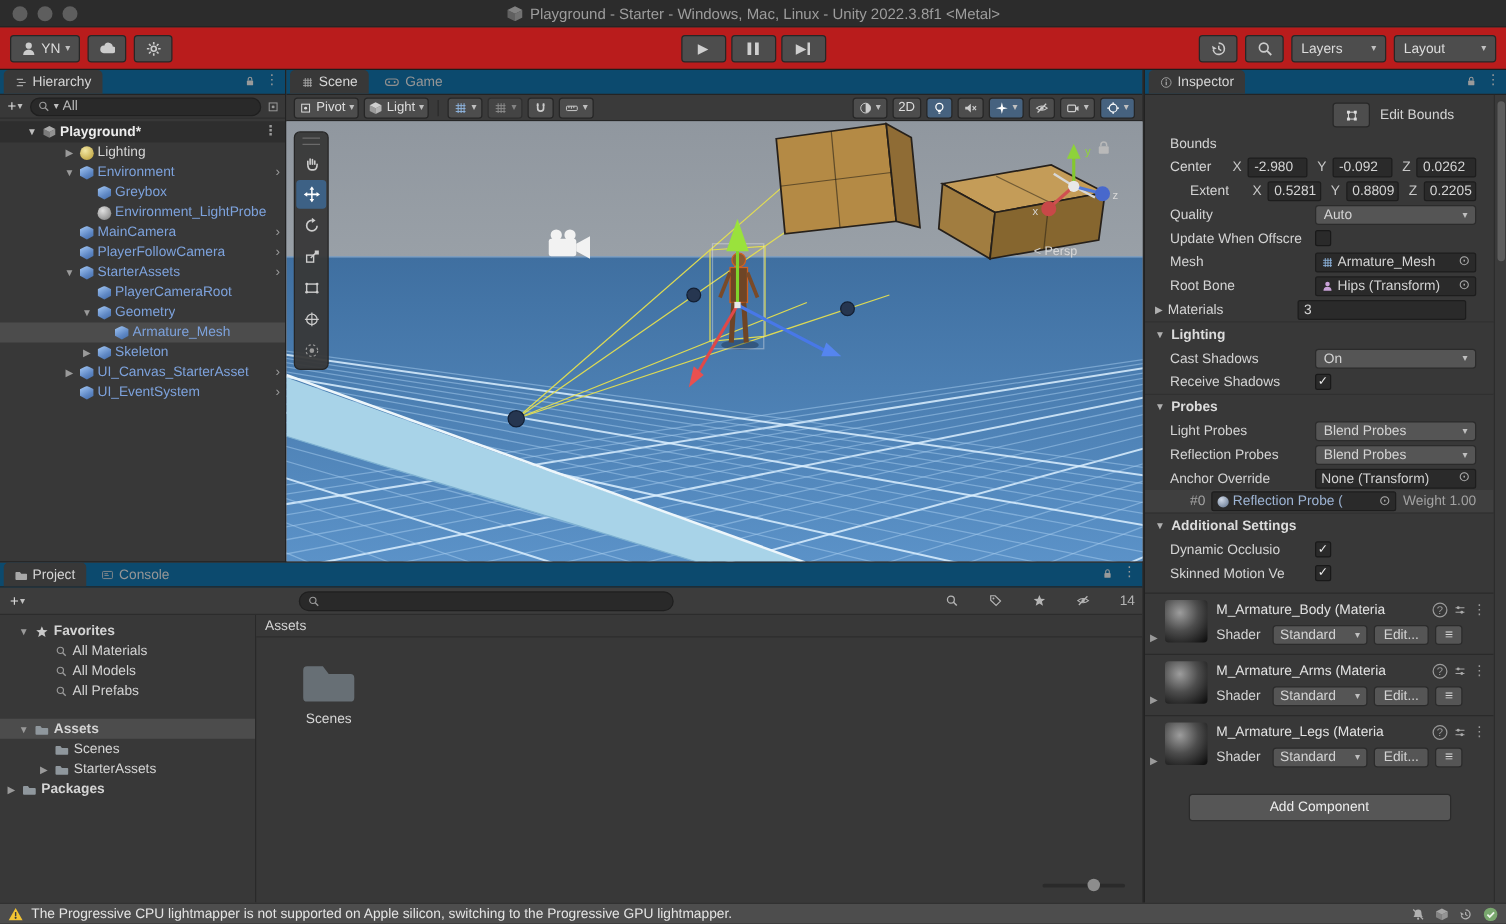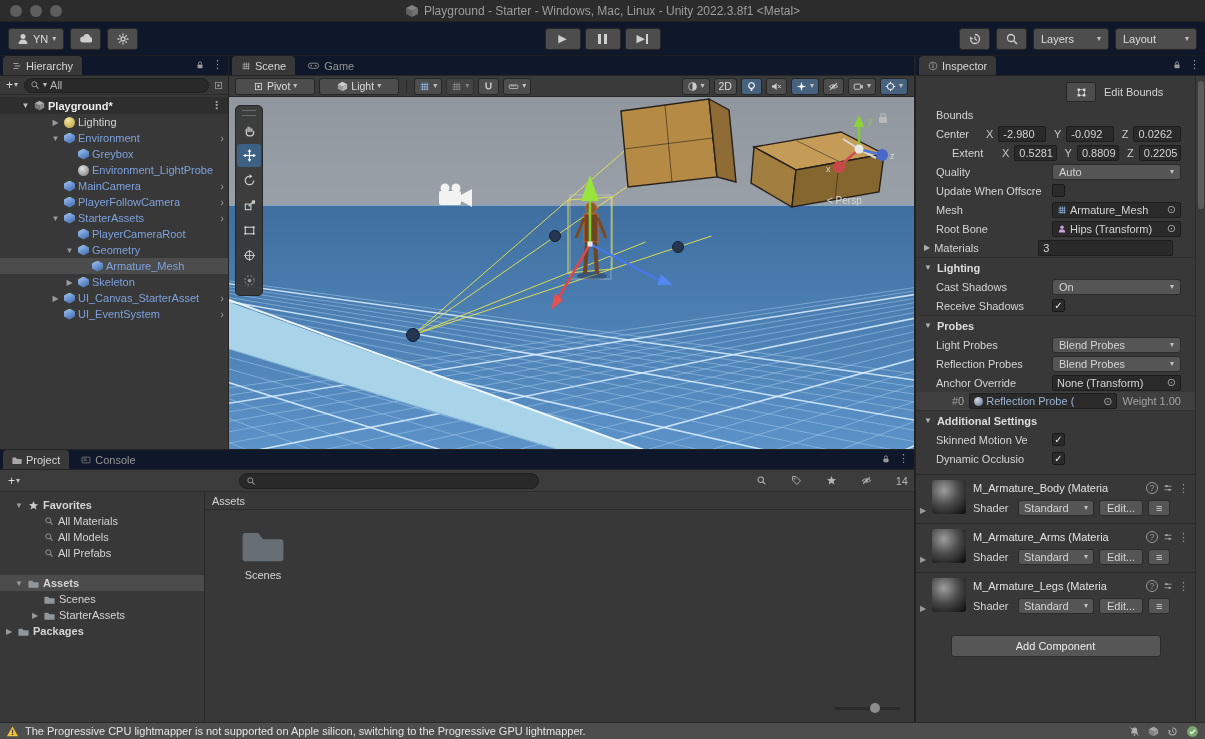--- a/index.html
+++ b/index.html
@@ -9,37 +9,37 @@
 .i14{width:13px;height:13px;flex:none}
 .i11{width:11px;height:11px;flex:none}
 .i10{width:10px;height:10px;flex:none}
 .window{position:relative;width:1205px;height:739px;background:#383838;display:flex;flex-direction:column}
 
 .titlebar{height:22px;background:#2c2c2c;border-bottom:1px solid #222;display:flex;align-items:center;position:relative;flex:none}
 .traffic{display:flex;gap:8px;margin-left:10px;z-index:2}
 .traffic span{width:12px;height:12px;border-radius:50%;background:#5e5e5e}
 .wtitle{position:absolute;left:0;right:0;display:flex;justify-content:center;align-items:center;gap:6px;color:#9d9d9d;font-size:12px}
 
-.topbar{height:34px;background:#0f172a;border-bottom:1px solid #1d1d1d;display:flex;align-items:center;padding:0 8px;position:relative;flex:none}
+.topbar{height:34px;background:#b91c1c;border-bottom:1px solid #1d1d1d;display:flex;align-items:center;padding:0 8px;position:relative;flex:none}
 .tbgroup{display:flex;gap:6px;align-items:center}
 .tbbtn{height:22px;background:#4d4d4d;border:1px solid #272727;border-radius:3px;display:flex;align-items:center;gap:4px;padding:0 7px;color:#ddd}
 .tbbtn.iconic{padding:0 8px}
 .caret{font-size:8px;color:#c0c0c0;line-height:1}
 .tbcenter{position:absolute;left:50%;transform:translateX(-50%);display:flex;gap:4px}
 .playbtn{width:36px;height:22px;background:#4d4d4d;border:1px solid #272727;border-radius:3px;display:flex;align-items:center;justify-content:center;color:#cfcfcf;font-size:11px}
 .pauseglyph{display:flex;gap:3px}
 .pauseglyph i{display:block;width:3px;height:10px;background:#cfcfcf}
 .stepglyph{display:flex;align-items:center;gap:1px}
 .stepglyph b{display:block;width:2.5px;height:10px;background:#cfcfcf}
 .tbright{margin-left:auto;display:flex;gap:6px;align-items:center}
 
 .main{flex:1;display:grid;grid-template-columns:229px 686px 290px;grid-template-rows:394px 272px;background:#383838}
 .panel{position:relative;background:#383838;overflow:hidden}
 .b-r{border-right:1px solid #222}.b-b{border-bottom:1px solid #222}.b-l{border-left:1px solid #222}
-.tabbar{height:20px;background:#0f172a;display:flex;position:relative;border-bottom:1px solid #242424}
+.tabbar{height:20px;background:#0c4a6e;display:flex;position:relative;border-bottom:1px solid #242424}
 .tab{height:19px;display:flex;align-items:center;gap:4px;padding:0 9px;background:#383838;color:#d6d6d6;border-radius:4px 4px 0 0;margin-left:3px;white-space:nowrap}
 .tab.inactive{background:transparent;color:#969696}
 .tabright{position:absolute;right:5px;top:3px;display:flex;gap:7px;align-items:center;color:#9a9a9a}
 .vdots{color:#9a9a9a;font-size:11px;line-height:1}
 
 .hiertools{height:19px;display:flex;align-items:center;gap:4px;padding:0 4px;border-bottom:1px solid #2c2c2c}
 .plusbtn{display:flex;align-items:center;color:#ddd;gap:1px;padding:0 2px;font-size:12px}
 .searchbox{flex:1;height:15px;background:#292929;border:1px solid #1f1f1f;border-radius:8px;display:flex;align-items:center;padding:0 5px;gap:3px;color:#b6b6b6;min-width:0}
 .searchbox .txt{white-space:nowrap;overflow:hidden}
 .htree{padding-top:2px}
@@ -53,21 +53,21 @@
 .hlabel{white-space:nowrap;overflow:hidden}
 .prefab .hlabel{color:#7da2dc}
 .hrow.selected{background:#4c4c4c}
 .hrow .chev{margin-left:auto;color:#9a9a9a;font-size:11px;line-height:1}
 .scenerow{height:17px;background:#2e2e2e;display:flex;align-items:center;gap:3px;padding-left:36px;font-weight:bold;color:#ececec;position:relative}
 .scenerow .exp{width:11px;text-align:center;color:#bdbdbd;font-size:8px;margin-left:-16px}
 .scenerow .vdots{position:absolute;right:6px}
 .d1{padding-left:50px}.d2{padding-left:64px}.d3{padding-left:78px}
 
 .scenetools{height:21px;background:#3a3a3a;border-bottom:1px solid #262626;display:flex;align-items:center;gap:4px;padding:0 6px}
-.stbtn{height:17px;background:#4d4d4d;border:1px solid #262626;border-radius:3px;display:flex;align-items:center;gap:3px;padding:0 17px;font-size:10.5px;color:#ddd}
+.stbtn{height:17px;background:#4d4d4d;border:1px solid #262626;border-radius:3px;display:flex;align-items:center;gap:3px;padding:0 3px;font-size:10.5px;color:#ddd}
 .stbtn.sm{padding:0 4px}
 .stbtn.active{background:#46627f}
 .stsep{width:1px;height:13px;background:#2a2a2a;margin:0 3px}
 .stright{margin-left:auto;display:flex;gap:4px;align-items:center}
 .viewport{position:relative;width:686px;height:353px;overflow:hidden;background:#8f969e}
 .toolstrip{position:absolute;left:6px;top:8px;width:28px;background:rgba(56,56,56,.95);border:1px solid #262626;border-radius:5px;padding:3px 1px;display:flex;flex-direction:column;align-items:center;gap:2px;z-index:5}
 .gripline{width:14px;height:1px;background:#6a6a6a;margin:1px 0}
 .toolbtn{width:24px;height:23px;border-radius:3px;display:flex;align-items:center;justify-content:center}
 .toolbtn.active{background:#3d6185}
 
@@ -948,27 +948,27 @@
             <span class="picker">⊙</span>
           </div>
           <span class="dim" style="flex:none">Weight 1.00</span>
         </div>
 
         <div class="isec">
             <span class="exp">▼</span>
             <span>Additional Settings</span>
           </div>
         <div class="irow">
-          <span class="ilabel">Skinned Motion Ve</span>
+          <span class="ilabel">Dynamic Occlusio</span>
           <div class="ictrl">
               <span class="cb checked"></span>
             </div>
         </div>
         <div class="irow">
-          <span class="ilabel">Dynamic Occlusio</span>
+          <span class="ilabel">Skinned Motion Ve</span>
           <div class="ictrl">
               <span class="cb checked"></span>
             </div>
         </div>
 
         <div class="mats">
           <div class="matcard">
             <span class="matexp">▶</span>
             <div class="mathead">
               <div class="matsphere"></div>

